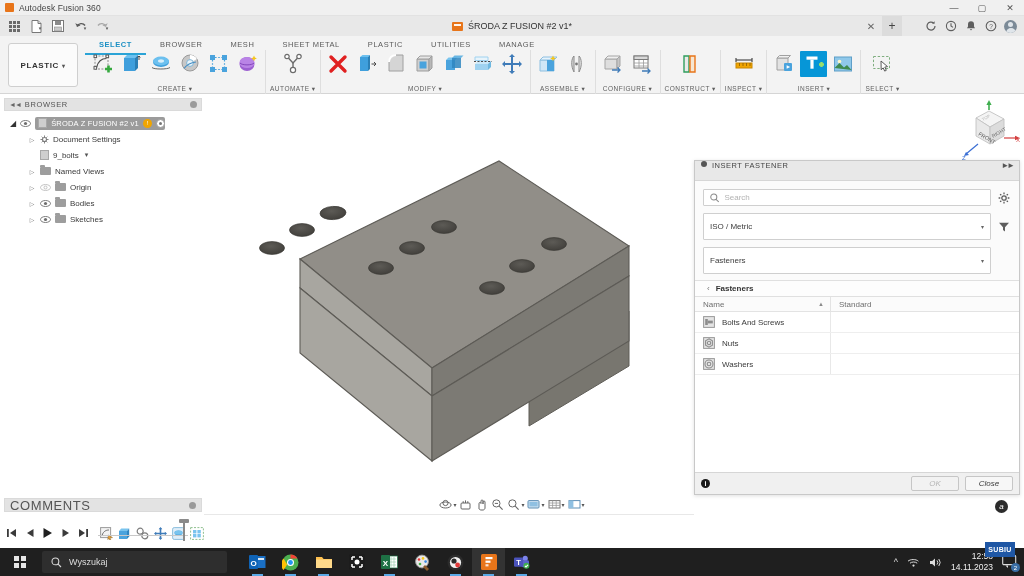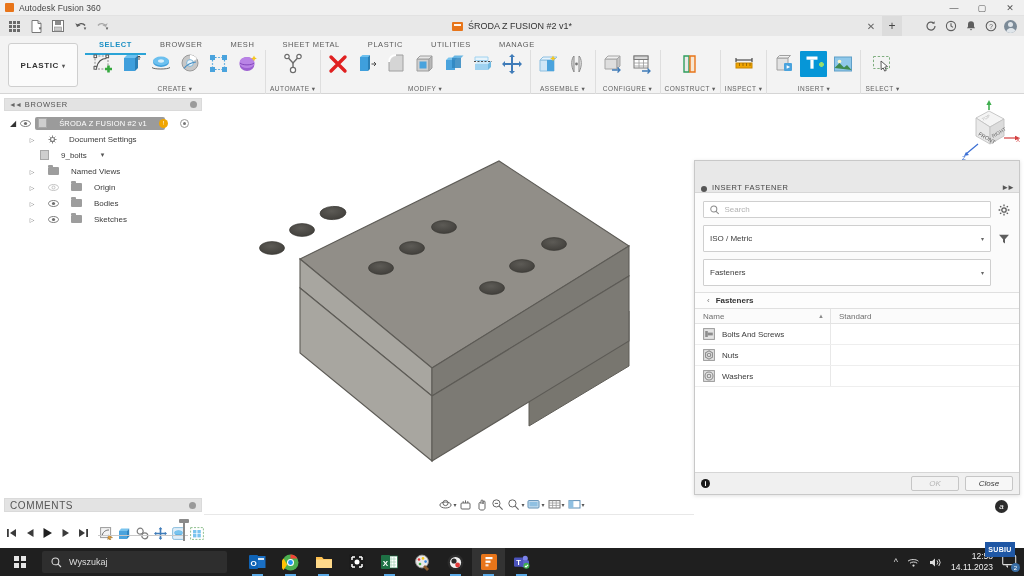--- a/index.html
+++ b/index.html
@@ -92,21 +92,21 @@
     font-size: 8px; color: #333;
   }
   .browser-head {
     height: 13px; background: #e3e3e3; display: flex; align-items: center;
     padding: 0 4px; gap: 4px; border: 1px solid #dadada;
   }
   .browser-head-title { font-size: 7.5px; color: #555; letter-spacing: .6px; flex: 1; }
   .chev-left { font-size: 7px; color: #666; letter-spacing:-1px; }
   .dot-btn { width: 7px; height: 7px; border-radius: 50%; background: #9a9a9a; }
   .tree { padding-top: 4px; }
-  .trow { height: 16px; display: flex; align-items: center; gap: 12px; padding-left: 6px; }
+  .trow { height: 16px; display: flex; align-items: center; gap: 4px; padding-left: 6px; }
   .trow .arrow { width: 8px; font-size: 6px; color: #777; text-align: center; flex: none; }
   .eye { width: 11px; flex: none; display: flex; align-items: center; justify-content: center; }
   .tlabel { font-size: 8px; color: #3a3a3a; white-space: nowrap; }
   .trow.root { background: #9b9b9b; border-radius: 2px; margin-left: 18px; padding-left: 3px;
     height: 13px; width: 130px; }
   .trow.root .tlabel { color: #ffffff; font-size: 7.5px; letter-spacing:.2px; }
   .root-wrap { display: flex; align-items: center; gap: 4px; padding-left: 6px; height: 16px; }
   .badge-amber { width: 9px; height: 9px; border-radius: 50%; background: #f0a500; flex:none;
      display:flex;align-items:center;justify-content:center;font-size:6px;color:#fff; }
   .badge-grey { width: 9px; height: 9px; border-radius: 50%; background: #fff; border:1px solid #999; flex:none; }
@@ -116,21 +116,21 @@
   .docset-gear { width: 9px; height: 9px; flex: none; }
   .comp-ico { width: 9px; height: 10px; background: #cfcfcf; border: 1px solid #a8a8a8; flex: none; }
   .drop-caret { font-size: 7px; color: #555; margin-left: 2px; }
 
   
   .comments {
     position: absolute; left: 4px; top: 498px; width: 198px; height: 14px;
     background: #e3e3e3; border: 1px solid #dadada;
     display: flex; align-items: center; padding: 0 5px;
   }
-  .comments-title { font-size: 10px; color: #555; letter-spacing: .6px; flex: 1; }
+  .comments-title { font-size: 13px; color: #555; letter-spacing: .6px; flex: 1; }
 
   
   .timeline {
     position: absolute; left: 4px; top: 522px; width: 210px; height: 22px;
     display: flex; align-items: center; gap: 3px;
   }
   .tl-btn { width: 15px; height: 15px; display: flex; align-items: center; justify-content: center; }
   .tl-feat { width: 15px; height: 14px; display:flex; align-items:center; justify-content:center; }
   .tl-track { position: absolute; left: 98px; top: 535px; width: 90px; height: 1px; background: #c8c8c8; }
   .tl-marker { position: absolute; left: 183px; top: 519px; width: 2px; height: 22px; background: #8a8a8a; }
@@ -152,22 +152,22 @@
   .viewcube { position: absolute; left: 958px; top: 100px; width: 62px; height: 62px; }
 
   
   .panel {
     position: absolute; left: 694px; top: 160px; width: 326px; height: 335px;
     background: #fbfbfb; border: 1px solid #c8c8c8;
     box-shadow: 0 1px 4px rgba(0,0,0,.13);
     display: flex; flex-direction: column;
   }
   .panel-head {
-    height: 32px; background: #e8e8e8; border-bottom: 1px solid #d6d6d6;
-    display: flex; align-items: flex-end; padding: 0 6px; gap: 5px;
+    height: 20px; background: #e8e8e8; border-bottom: 1px solid #d6d6d6;
+    display: flex; align-items: flex-start; padding: 0 6px; gap: 5px;
   }
   .panel-dot { width: 6px; height: 6px; border-radius: 50%; background: #555; flex: none; }
   .panel-title { font-size: 7.5px; color: #444; letter-spacing: .5px; flex: 1; }
   .panel-expand { font-size: 8px; color: #555; letter-spacing: -2px; }
 
   .panel-filters { padding: 8px 8px 6px 8px; background: #fbfbfb; }
   .filter-row { display: flex; align-items: center; gap: 6px; margin-bottom: 7px; }
   .search-box {
     flex: 1; height: 17px; background: #fff; border: 1px solid #cfcfcf; border-radius: 1px;
     display: flex; align-items: center; padding: 0 6px; gap: 5px;

